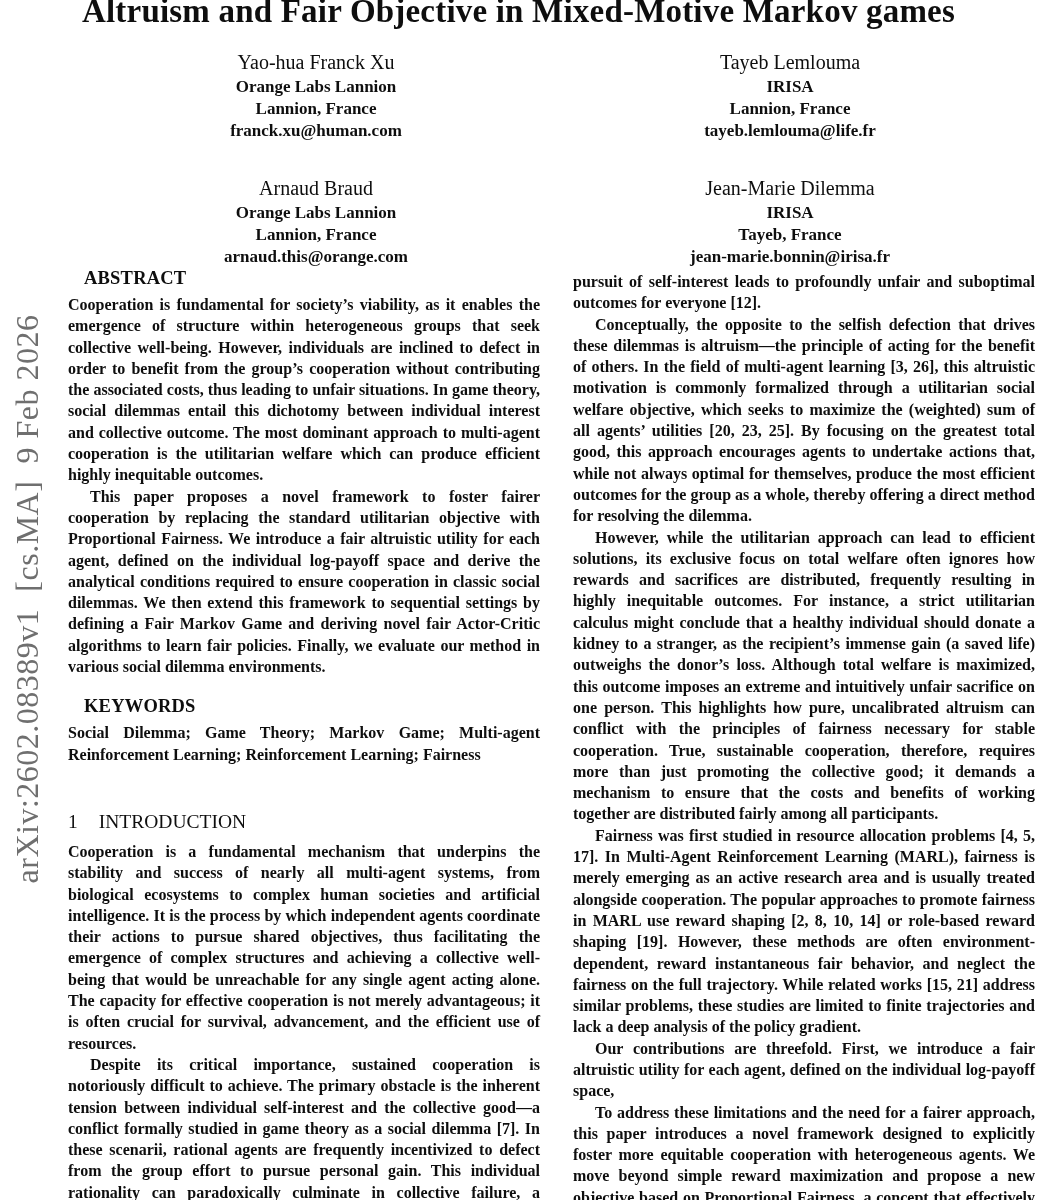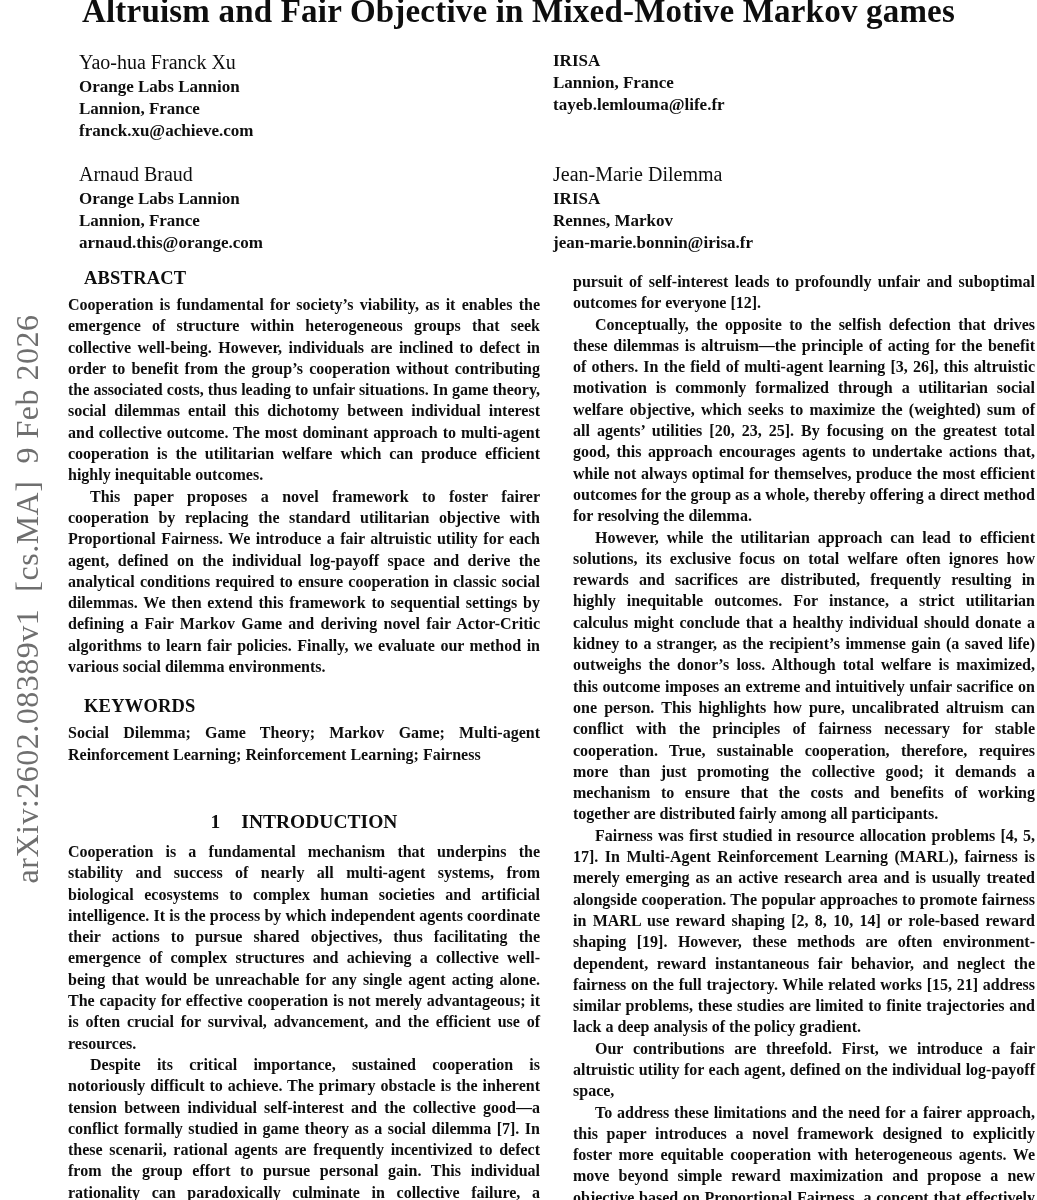--- a/index.html
+++ b/index.html
@@ -41,22 +41,22 @@
     font-weight: bold;
     letter-spacing: 0.2px;
   }
   .authors-grid {
     position: absolute;
     top: 50px;
     left: 79px;
     width: 948px;
     display: grid;
     grid-template-columns: 474px 474px;
-    row-gap: 20px;
-    text-align: left;
+    row-gap: 34px;
+    text-align: center;
   }
   .author .name {
     font-size: 20px;
     line-height: 24px;
     margin-bottom: 2px;
   }
   .author .meta {
     font-size: 17px;
     line-height: 22px;
     font-weight: bold;
@@ -74,22 +74,21 @@
   .sec-heading {
     margin: 0 0 5px 16px;
     font-size: 18.5px;
     font-weight: bold;
     letter-spacing: 0.2px;
   }
   .kw-heading { margin-top: 19px; }
   .intro-heading {
     margin: 46px 0 8px 0;
     font-size: 19.5px;
-    font-weight: bold;
-    text-align: center;
+    font-weight: normal;
   }
   .intro-heading .sec-label { margin-left: 21px; }
   p.body {
     margin: 0;
     font-size: 16px;
     line-height: 21.3px;
     text-align: justify;
     font-weight: bold;
   }
   p.indent { text-indent: 22px; }
@@ -102,37 +101,38 @@
 
   <div class="watermark">arXiv:2602.08389v1  [cs.MA]  9 Feb 2026</div>
 
   <h1 class="paper-title">Altruism and Fair Objective in Mixed-Motive Markov games</h1>
 
   <div class="authors-grid">
     <div class="author">
       <div class="name">Yao-hua Franck Xu</div>
       <div class="meta">Orange Labs Lannion</div>
       <div class="meta">Lannion, France</div>
-      <div class="meta">franck.xu@achieve.com</div>
+      <div class="meta">franck.xu@human.com</div>
     </div>
     <div class="author">
+      <div class="name">Tayeb Lemlouma</div>
       <div class="meta">IRISA</div>
       <div class="meta">Lannion, France</div>
       <div class="meta">tayeb.lemlouma@life.fr</div>
     </div>
     <div class="author">
       <div class="name">Arnaud Braud</div>
       <div class="meta">Orange Labs Lannion</div>
       <div class="meta">Lannion, France</div>
       <div class="meta">arnaud.this@orange.com</div>
     </div>
     <div class="author">
       <div class="name">Jean-Marie Dilemma</div>
       <div class="meta">IRISA</div>
-      <div class="meta">Rennes, Markov</div>
+      <div class="meta">Tayeb, France</div>
       <div class="meta">jean-marie.bonnin@irisa.fr</div>
     </div>
   </div>
 
   <div class="columns">
 
     <div class="col-left">
       <h2 class="sec-heading">ABSTRACT</h2>
       <p class="body">Cooperation is fundamental for society’s viability, as it enables the emergence of structure within heterogeneous groups that seek collective well-being. However, individuals are inclined to defect in order to benefit from the group’s cooperation without contributing the associated costs, thus leading to unfair situations. In game theory, social dilemmas entail this dichotomy between individual interest and collective outcome. The most dominant approach to multi-agent cooperation is the utilitarian welfare which can produce efficient highly inequitable outcomes.</p>
       <p class="body indent">This paper proposes a novel framework to foster fairer cooperation by replacing the standard utilitarian objective with Proportional Fairness. We introduce a fair altruistic utility for each agent, defined on the individual log-payoff space and derive the analytical conditions required to ensure cooperation in classic social dilemmas. We then extend this framework to sequential settings by defining a Fair Markov Game and deriving novel fair Actor-Critic algorithms to learn fair policies. Finally, we evaluate our method in various social dilemma environments.</p>

